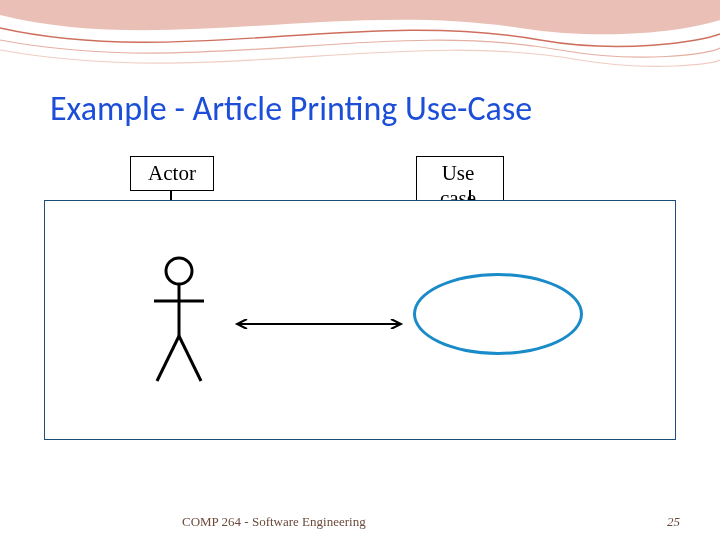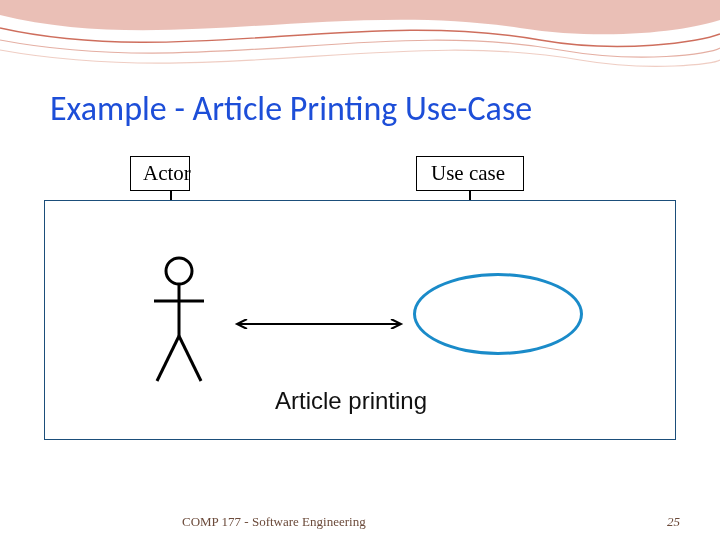--- a/index.html
+++ b/index.html
@@ -29,22 +29,22 @@
   }
   .label-box {
     position: absolute;
     border: 1px solid #000;
     background: #fff;
     font-family: 'Times New Roman', serif;
     font-size: 21px;
     padding: 4px 12px;
     text-align: center;
   }
-  .label-actor { top: 156px; left: 130px; width: 60px; }
-  .label-usecase { top: 156px; left: 416px; width: 108px; padding-left: 8px; }
+  .label-actor { top: 156px; left: 130px; width: 84px; }
+  .label-usecase { top: 156px; left: 416px; width: 88px; padding-left: 8px; }
   .arrow-down {
     position: absolute;
     width: 2px;
     background: #000;
   }
   .arrow-down::after {
     content: '';
     position: absolute;
     bottom: -1px;
     left: -4px;
@@ -140,19 +140,18 @@
   </svg>
 
   <svg class="assoc-arrow" viewBox="0 0 176 10">
     <line x1="8" y1="5" x2="168" y2="5" stroke="#000" stroke-width="2"></line>
     <polyline points="16,0 6,5 16,10" fill="none" stroke="#000" stroke-width="2"></polyline>
     <polyline points="160,0 170,5 160,10" fill="none" stroke="#000" stroke-width="2"></polyline>
   </svg>
 
   <div class="use-case-oval"></div>
 
-  <div class="caption">Article printing</div>
 </div>
 
 <div class="footer">
-  <span class="footer-left">COMP 177 - Software Engineering</span>
+  <span class="footer-left">COMP 264 - Software Engineering</span>
   <span class="footer-right">25</span>
 </div>
 
 </body></html>

